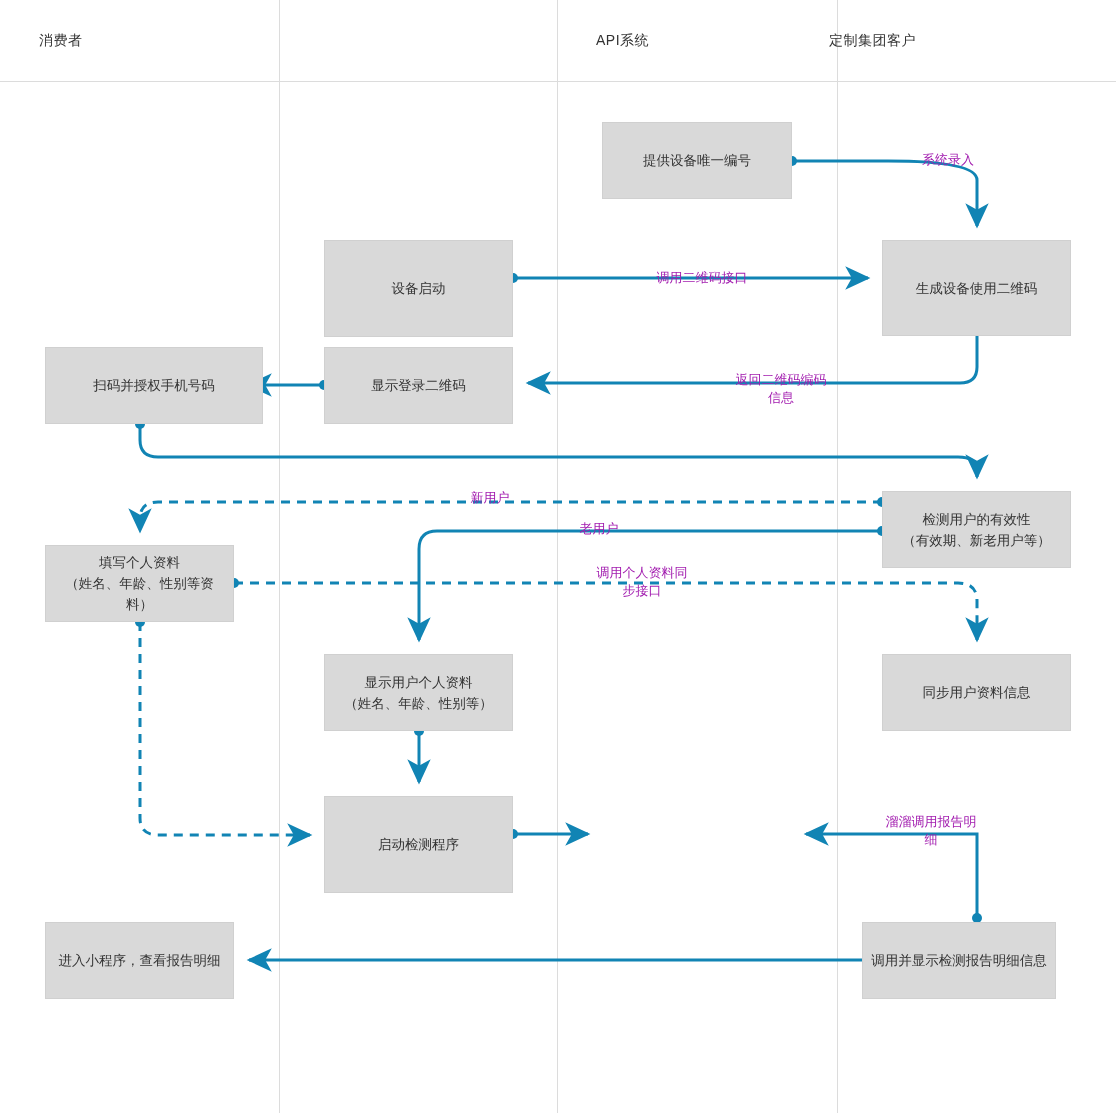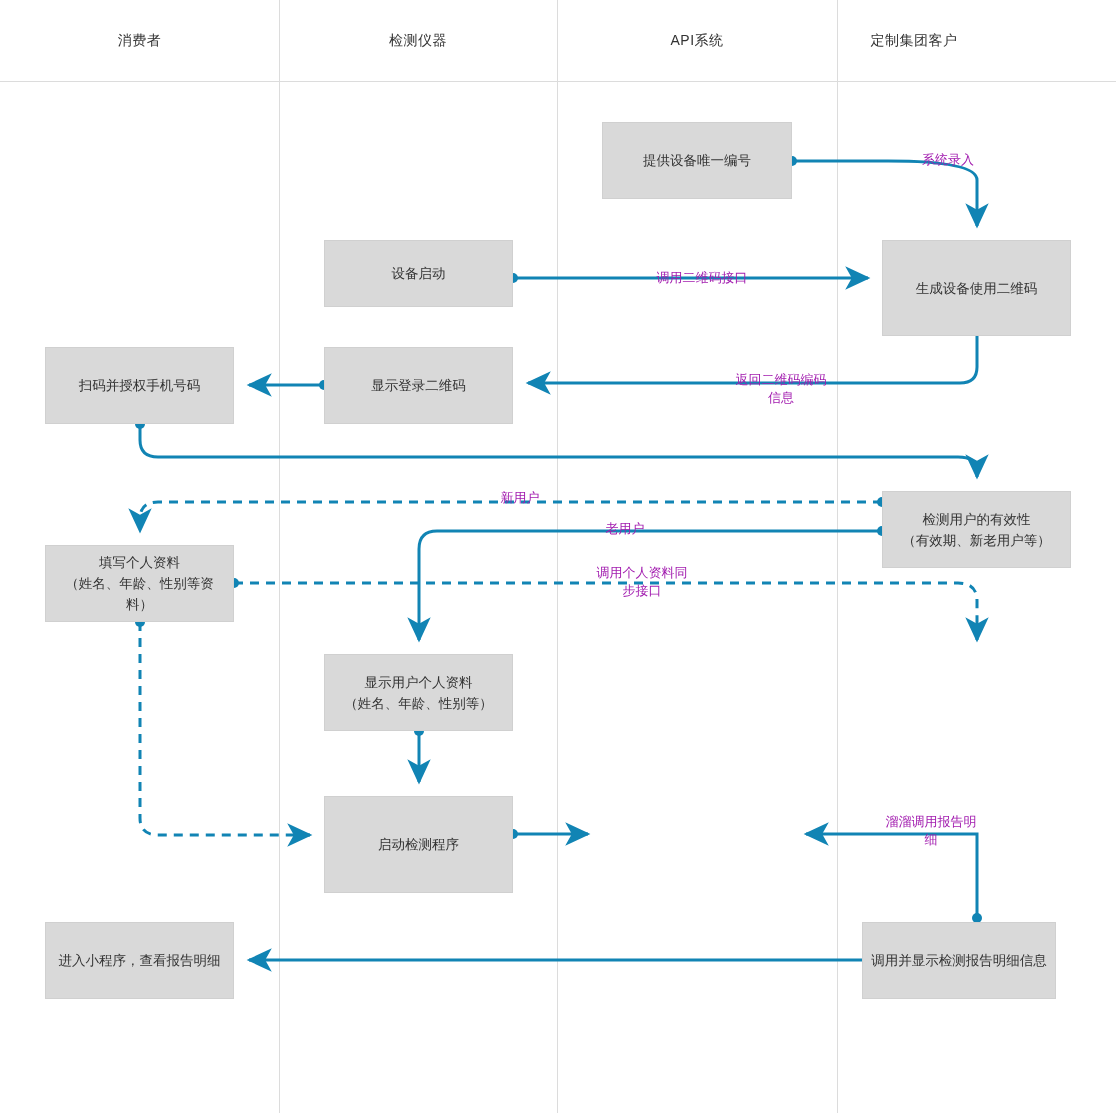--- a/index.html
+++ b/index.html
@@ -28,24 +28,25 @@
     left: 0;
     width: 1116px;
     height: 1px;
     background: #dcdcdc;
   }
   .lane-title {
     position: absolute;
     top: 28px;
     height: 24px;
     line-height: 24px;
-    text-align: center;
+    text-align: left;
     font-size: 14px;
     color: #333333;
     letter-spacing: 0.5px;
+    padding-left: 39px;
   }
   
   .node {
     position: absolute;
     background: #d9d9d9;
     border: 1px solid #d0d0d0;
     display: flex;
     align-items: center;
     justify-content: center;
     text-align: center;
@@ -77,21 +78,20 @@
 <body>
 
 <div id="canvas">
 
   <div class="lane-divider" style="left:279px"></div>
   <div class="lane-divider" style="left:557px"></div>
   <div class="lane-divider" style="left:837px"></div>
   <div class="header-rule" style="top:81px"></div>
 
   <div class="lane-title" style="left:0px;width:279px">消费者</div>
-  <div class="lane-title" style="left:279px;width:278px">检测仪器</div>
   <div class="lane-title" style="left:557px;width:280px">API系统</div>
   <div class="lane-title" style="left:790px;width:248px">定制集团客户</div>
 
   <svg class="wires" viewBox="0 0 1116 1113">
     <defs>
       <marker id="arrow" markerWidth="9" markerHeight="9" refX="7.6" refY="4.5" orient="auto" markerUnits="strokeWidth">
         <path d="M0,0.6 L8.4,4.5 L0,8.4 L2.2,4.5 Z" fill="#1184b4"></path>
       </marker>
     </defs>
     <g stroke="#1184b4" stroke-width="3" fill="none">
@@ -131,38 +131,39 @@
 
       <circle cx="977" cy="918" r="5" fill="#1184b4" stroke="none"></circle>
       <path d="M977,918 L977,834 L806,834" marker-end="url(#arrow)"></path>
 
       <circle cx="882" cy="960" r="5" fill="#1184b4" stroke="none"></circle>
       <path d="M882,960 L249,960" marker-end="url(#arrow)"></path>
     </g>
   </svg>
 
   <div class="node" style="left:602px;top:122px;width:190px;height:77px">提供设备唯一编号</div>
-  <div class="node" style="left:324px;top:240px;width:189px;height:67px">设备启动</div>
+  <div class="node" style="left:324px;top:240px;width:189px;height:97px">设备启动</div>
   <div class="node" style="left:882px;top:240px;width:189px;height:96px">生成设备使用二维码</div>
-  <div class="node" style="left:45px;top:347px;width:189px;height:77px">扫码并授权手机号码</div>
+  <div class="node" style="left:45px;top:347px;width:218px;height:77px">扫码并授权手机号码</div>
   <div class="node" style="left:324px;top:347px;width:189px;height:77px">显示登录二维码</div>
   <div class="node" style="left:882px;top:491px;width:189px;height:77px">检测用户的有效性
 （有效期、新老用户等）</div>
   <div class="node" style="left:324px;top:654px;width:189px;height:77px">显示用户个人资料
 （姓名、年龄、性别等）</div>
   <div class="node" style="left:45px;top:545px;width:189px;height:77px">填写个人资料
 （姓名、年龄、性别等资料）</div>
+  <div class="node" style="left:882px;top:654px;width:189px;height:77px">同步用户资料信息</div>
   <div class="node" style="left:324px;top:796px;width:189px;height:97px">启动检测程序</div>
   <div class="node" style="left:45px;top:922px;width:189px;height:77px">进入小程序，查看报告明细</div>
   <div class="node" style="left:862px;top:922px;width:194px;height:77px">调用并显示检测报告明细信息</div>
 
   <div class="edge-label" style="left:893px;top:151px;width:110px">系统录入</div>
   <div class="edge-label" style="left:642px;top:269px;width:120px">调用二维码接口</div>
   <div class="edge-label" style="left:722px;top:371px;width:118px">返回二维码编码
 信息</div>
-  <div class="edge-label" style="left:491px;top:489px;width:58px">新用户</div>
-  <div class="edge-label" style="left:596px;top:520px;width:58px">老用户</div>
+  <div class="edge-label" style="left:461px;top:489px;width:58px">新用户</div>
+  <div class="edge-label" style="left:570px;top:520px;width:58px">老用户</div>
   <div class="edge-label" style="left:586px;top:564px;width:112px">调用个人资料同
 步接口</div>
   <div class="edge-label" style="left:876px;top:813px;width:110px">溜溜调用报告明
 细</div>
 
 </div>
 
 </body></html>

